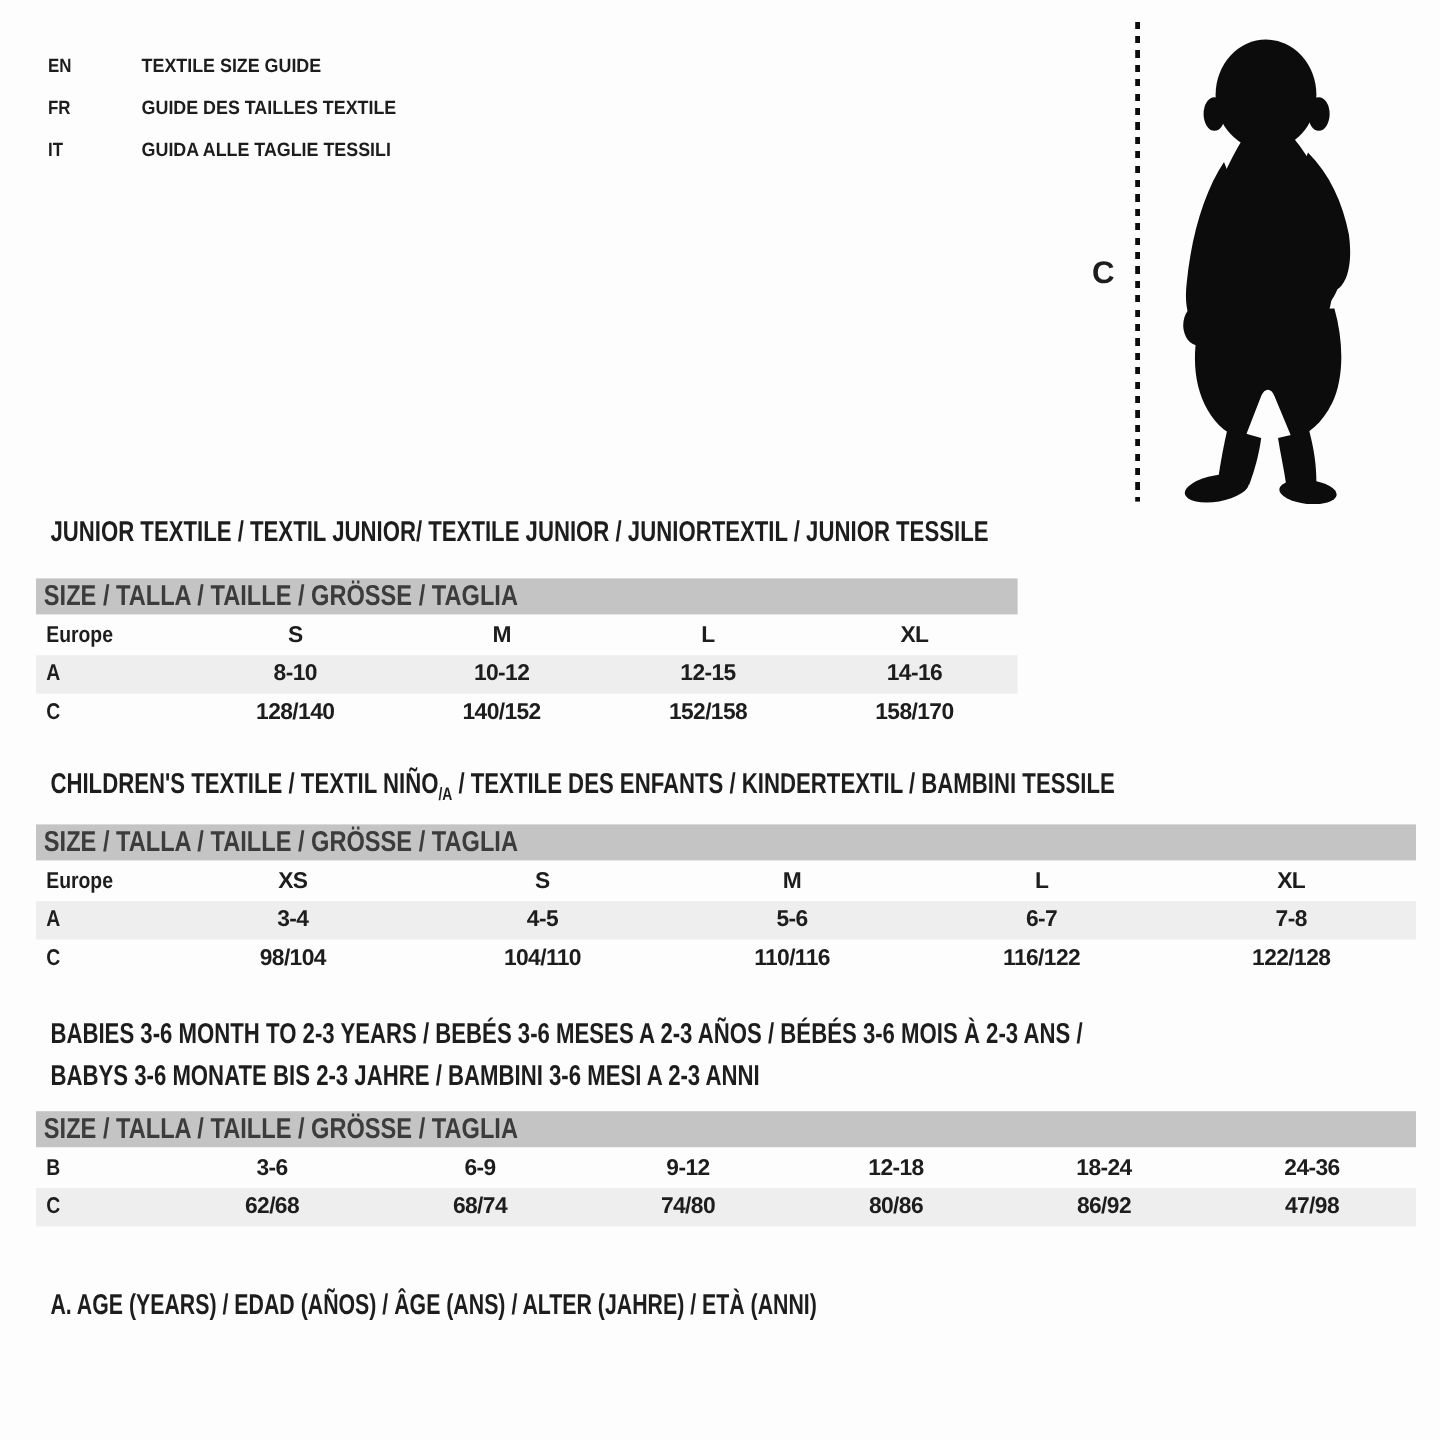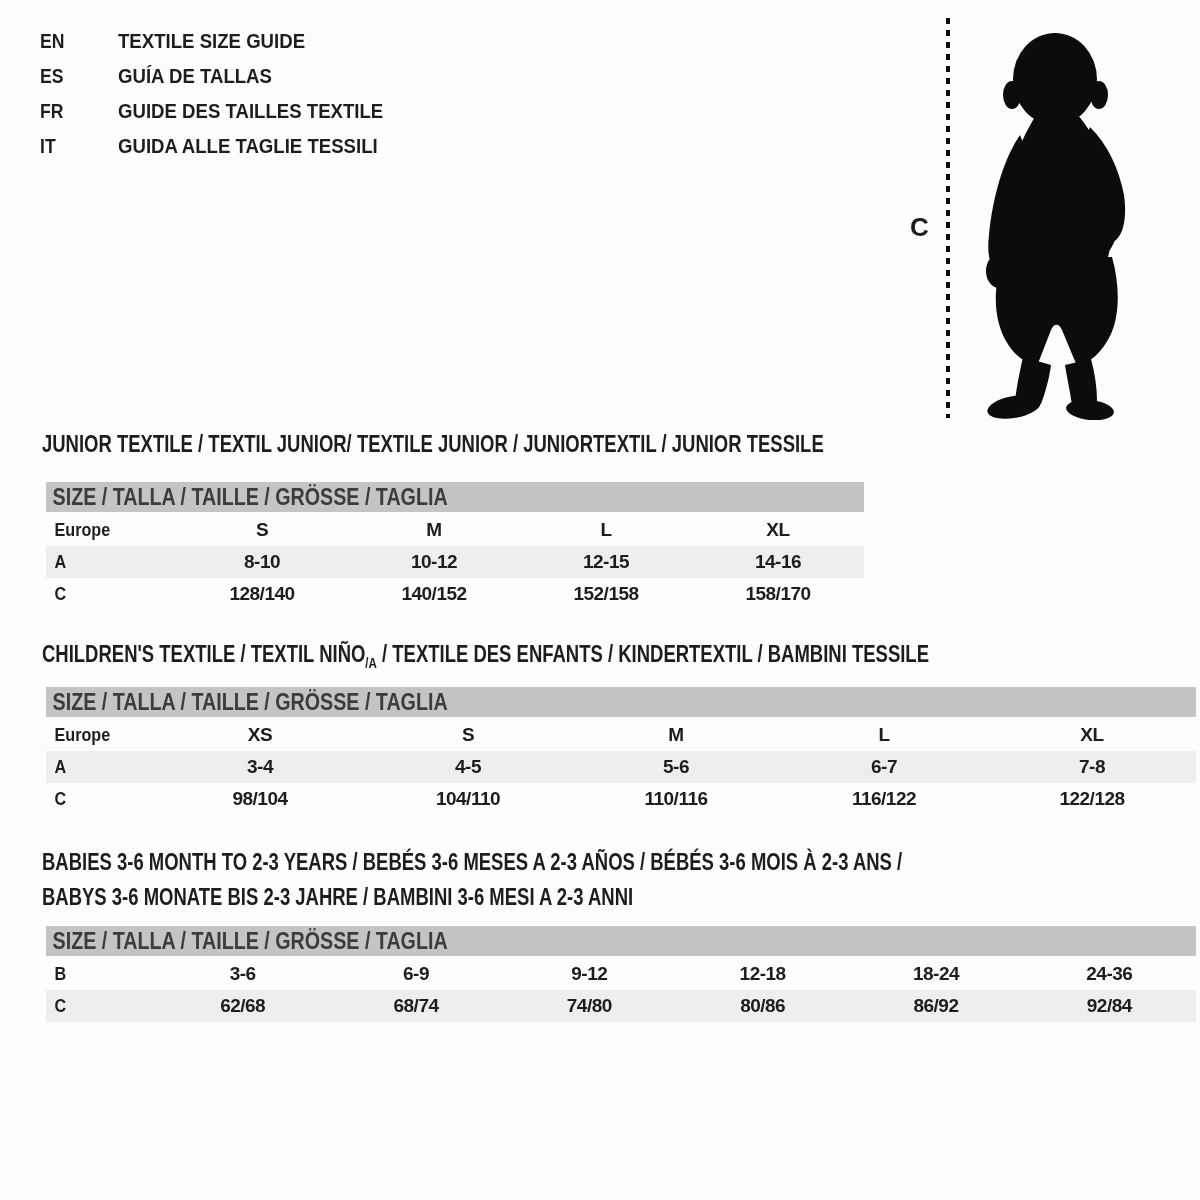--- a/index.html
+++ b/index.html
@@ -4,35 +4,35 @@
 <style>
   html,body{margin:0;padding:0;background:#ffffff;}
   #page{
     position:relative;width:1200px;height:1200px;overflow:hidden;
     background:#fdfdfd;color:#1d1d1d;
     font-family:"Liberation Sans","DejaVu Sans",sans-serif;
     font-weight:700;
   }
   
   #lang-block{position:absolute;left:40px;top:30px;}
-  .lang-row{display:flex;height:35px;align-items:flex-start;font-size:20px;}
+  .lang-row{display:flex;height:35px;align-items:flex-end;font-size:16px;}
   .lang-code{width:78px;transform:scaleX(.88);transform-origin:0 50%;}
   .lang-title{transform:scaleX(.93);transform-origin:0 50%;white-space:nowrap;}
   
   #measure-line{
     position:absolute;left:946px;top:18px;width:4px;height:400px;
     background:repeating-linear-gradient(to bottom,#0c0c0c 0 6px,transparent 6px 12px);
   }
   #measure-label{position:absolute;left:910px;top:212px;font-size:26px;}
   #silhouette-box{position:absolute;left:962px;top:18px;width:180px;height:402px;}
   
   .sec-title{position:absolute;left:42px;font-size:24px;transform:scaleX(.77);transform-origin:0 50%;white-space:nowrap;}
   .sub{font-size:15px;vertical-align:-6px;}
   
-  .size-table{position:absolute;left:46px;}
+  .size-table{position:absolute;left:30px;}
   .bar{height:30px;background:#c4c4c4;display:flex;align-items:center;}
   .bar span{padding-left:8px;font-size:24px;color:#3c3c3c;transform:scaleX(.82);transform-origin:0 50%;white-space:nowrap;}
   .trow{display:flex;height:32px;align-items:center;font-size:19px;}
   .trow.shaded{background:#eeeeee;}
   .lbl{padding-left:10px;transform:scaleX(.85);transform-origin:0 50%;white-space:nowrap;box-sizing:border-box;}
   .jr .lbl{width:130px;}
   .ch .lbl{width:110px;}
   .bb .lbl{width:110px;}
   .cell{flex:1;text-align:center;letter-spacing:-.5px;}
   
@@ -42,24 +42,20 @@
 </style>
 </head>
 <body>
 
 <div id="page">
 
   <div id="lang-block">
     <div class="lang-row">
       <span class="lang-code">EN</span>
       <span class="lang-title">TEXTILE SIZE GUIDE</span>
-    </div>
-    <div class="lang-row">
-      <span class="lang-code">ES</span>
-      <span class="lang-title">GUÍA DE TALLAS</span>
     </div>
     <div class="lang-row">
       <span class="lang-code">FR</span>
       <span class="lang-title">GUIDE DES TAILLES TEXTILE</span>
     </div>
     <div class="lang-row">
       <span class="lang-code">IT</span>
       <span class="lang-title">GUIDA ALLE TAGLIE TESSILI</span>
     </div>
   </div>
@@ -167,20 +163,23 @@
       <span class="cell">18-24</span>
       <span class="cell">24-36</span>
     </div>
     <div class="trow shaded">
       <span class="lbl">C</span>
       <span class="cell">62/68</span>
       <span class="cell">68/74</span>
       <span class="cell">74/80</span>
       <span class="cell">80/86</span>
       <span class="cell">86/92</span>
-      <span class="cell">92/84</span>
+      <span class="cell">47/98</span>
     </div>
   </div>
 
   <div id="legend">
+    <div class="legend-line">
+      <span>A. AGE (YEARS) / EDAD (AÑOS) / ÂGE (ANS) / ALTER (JAHRE) / ETÀ (ANNI)</span>
+    </div>
   </div>
 
 </div>
 
 </body></html>

